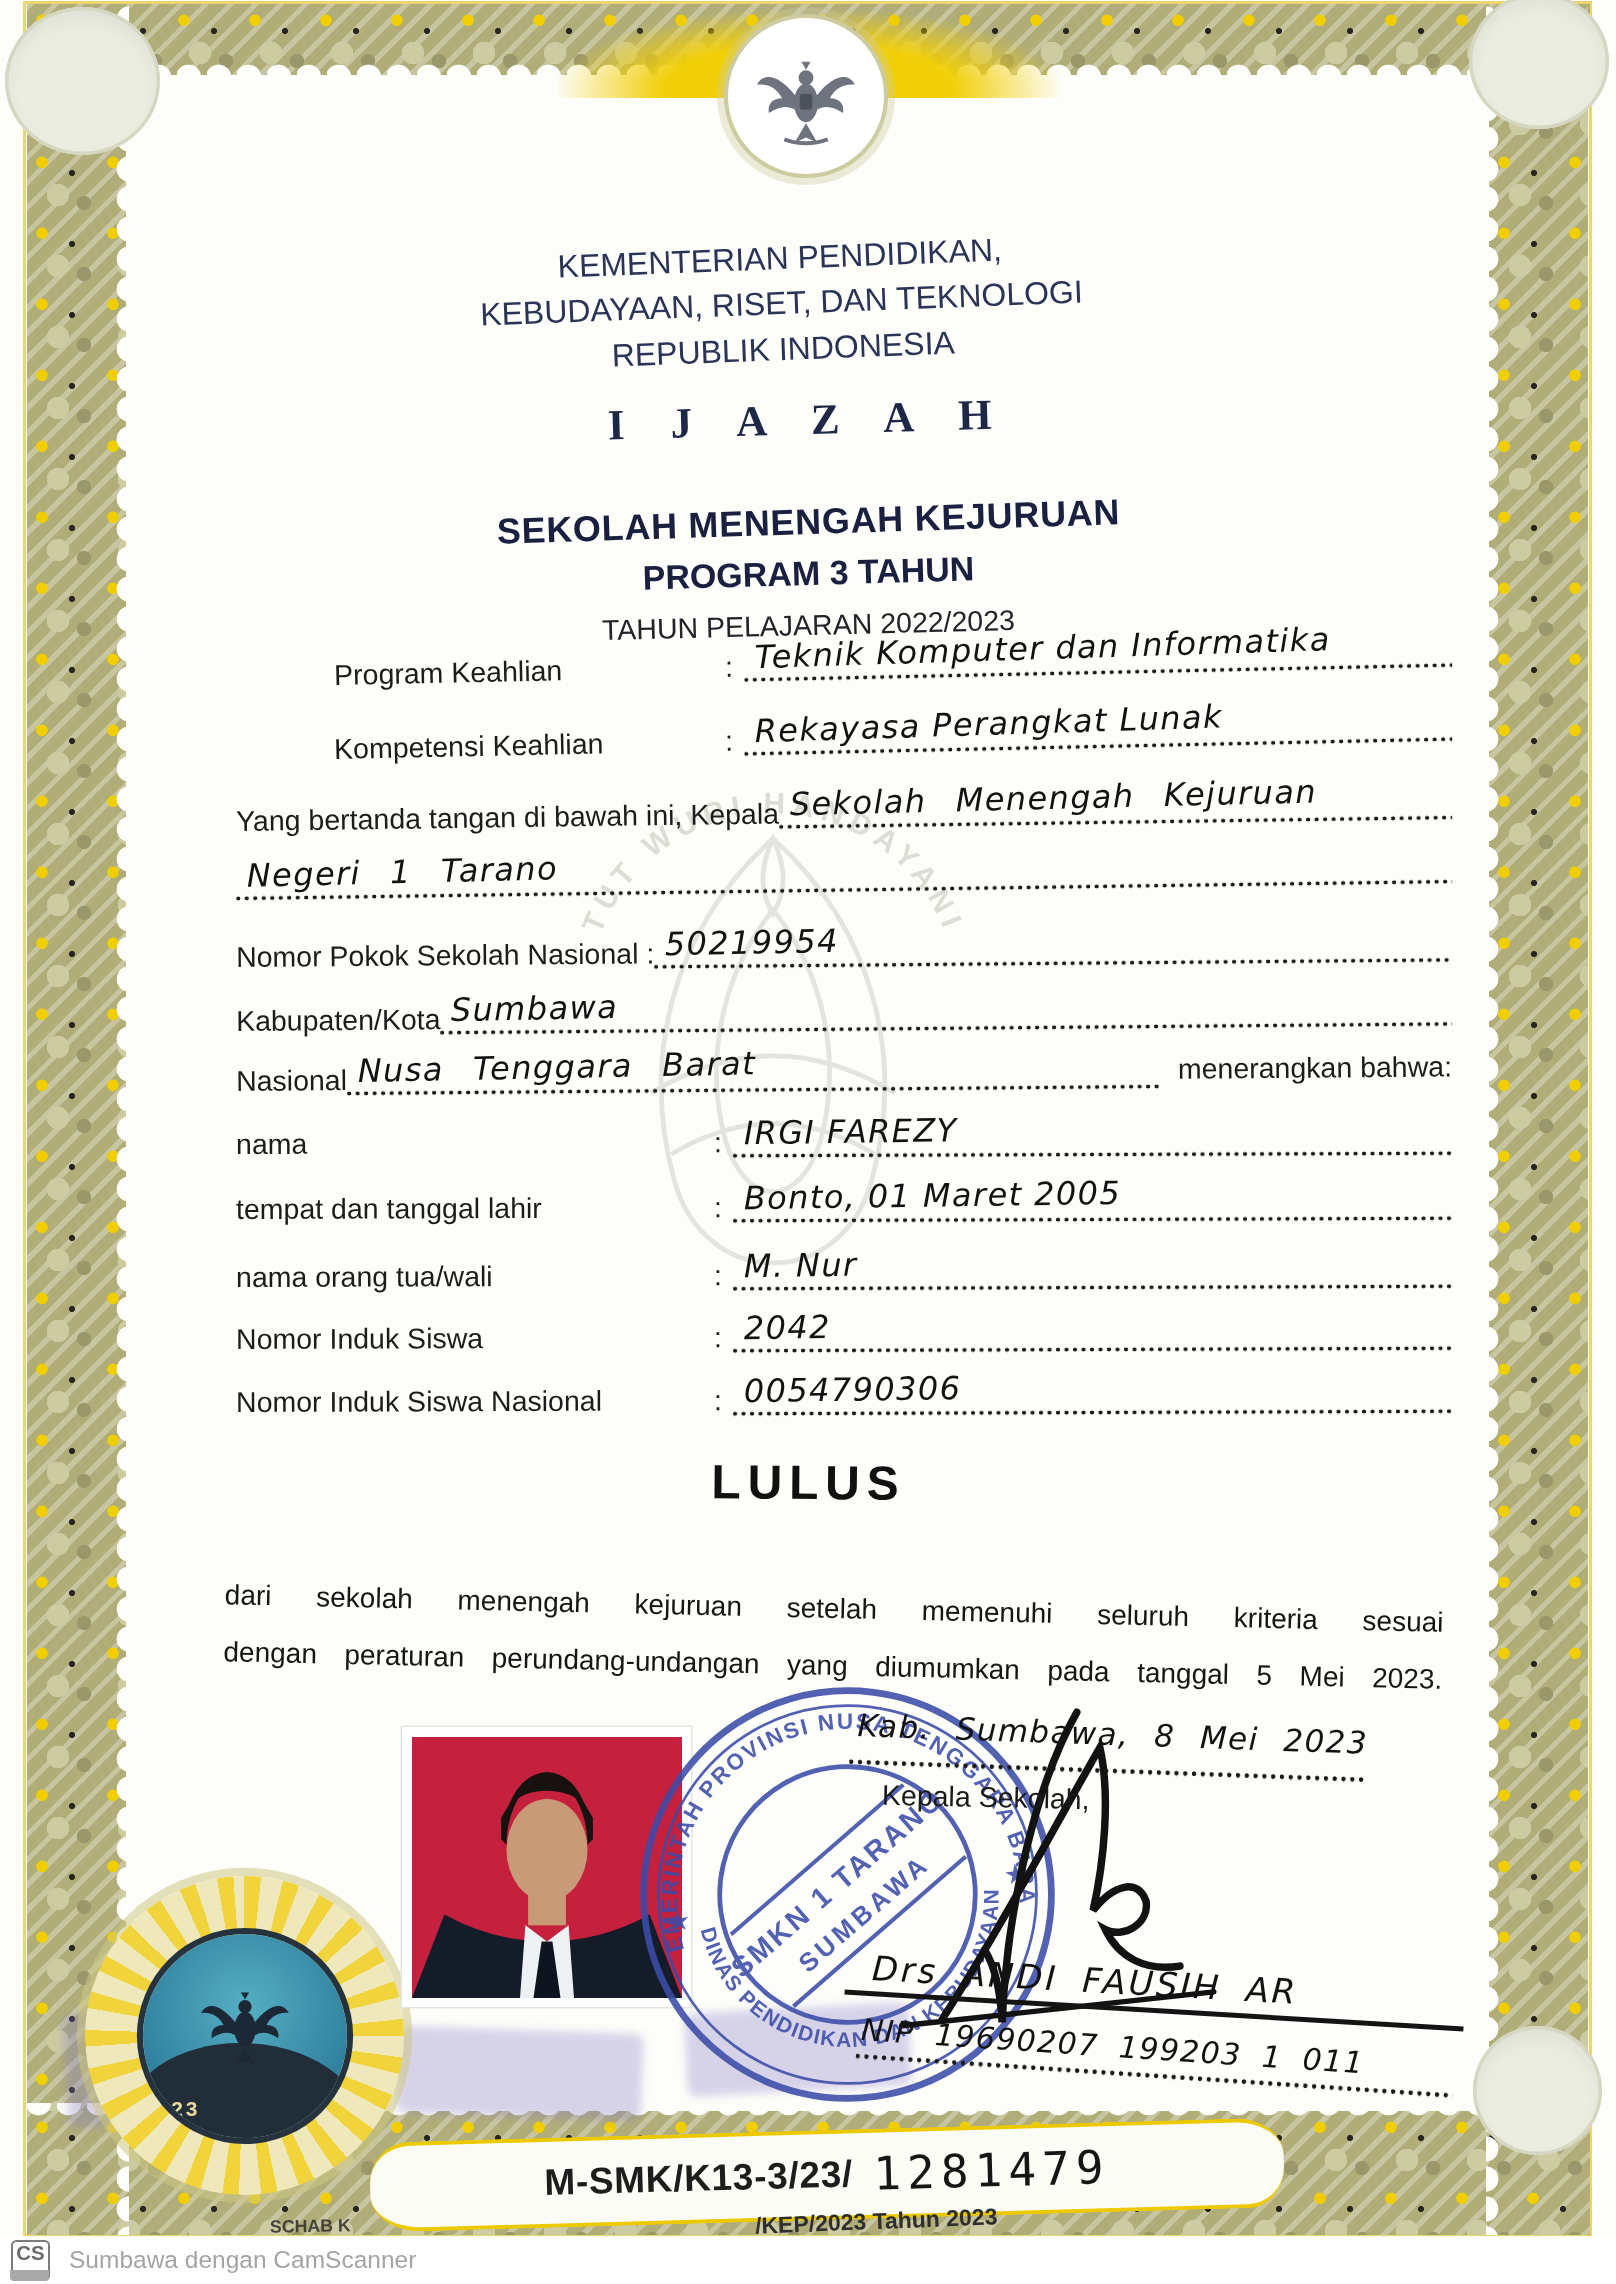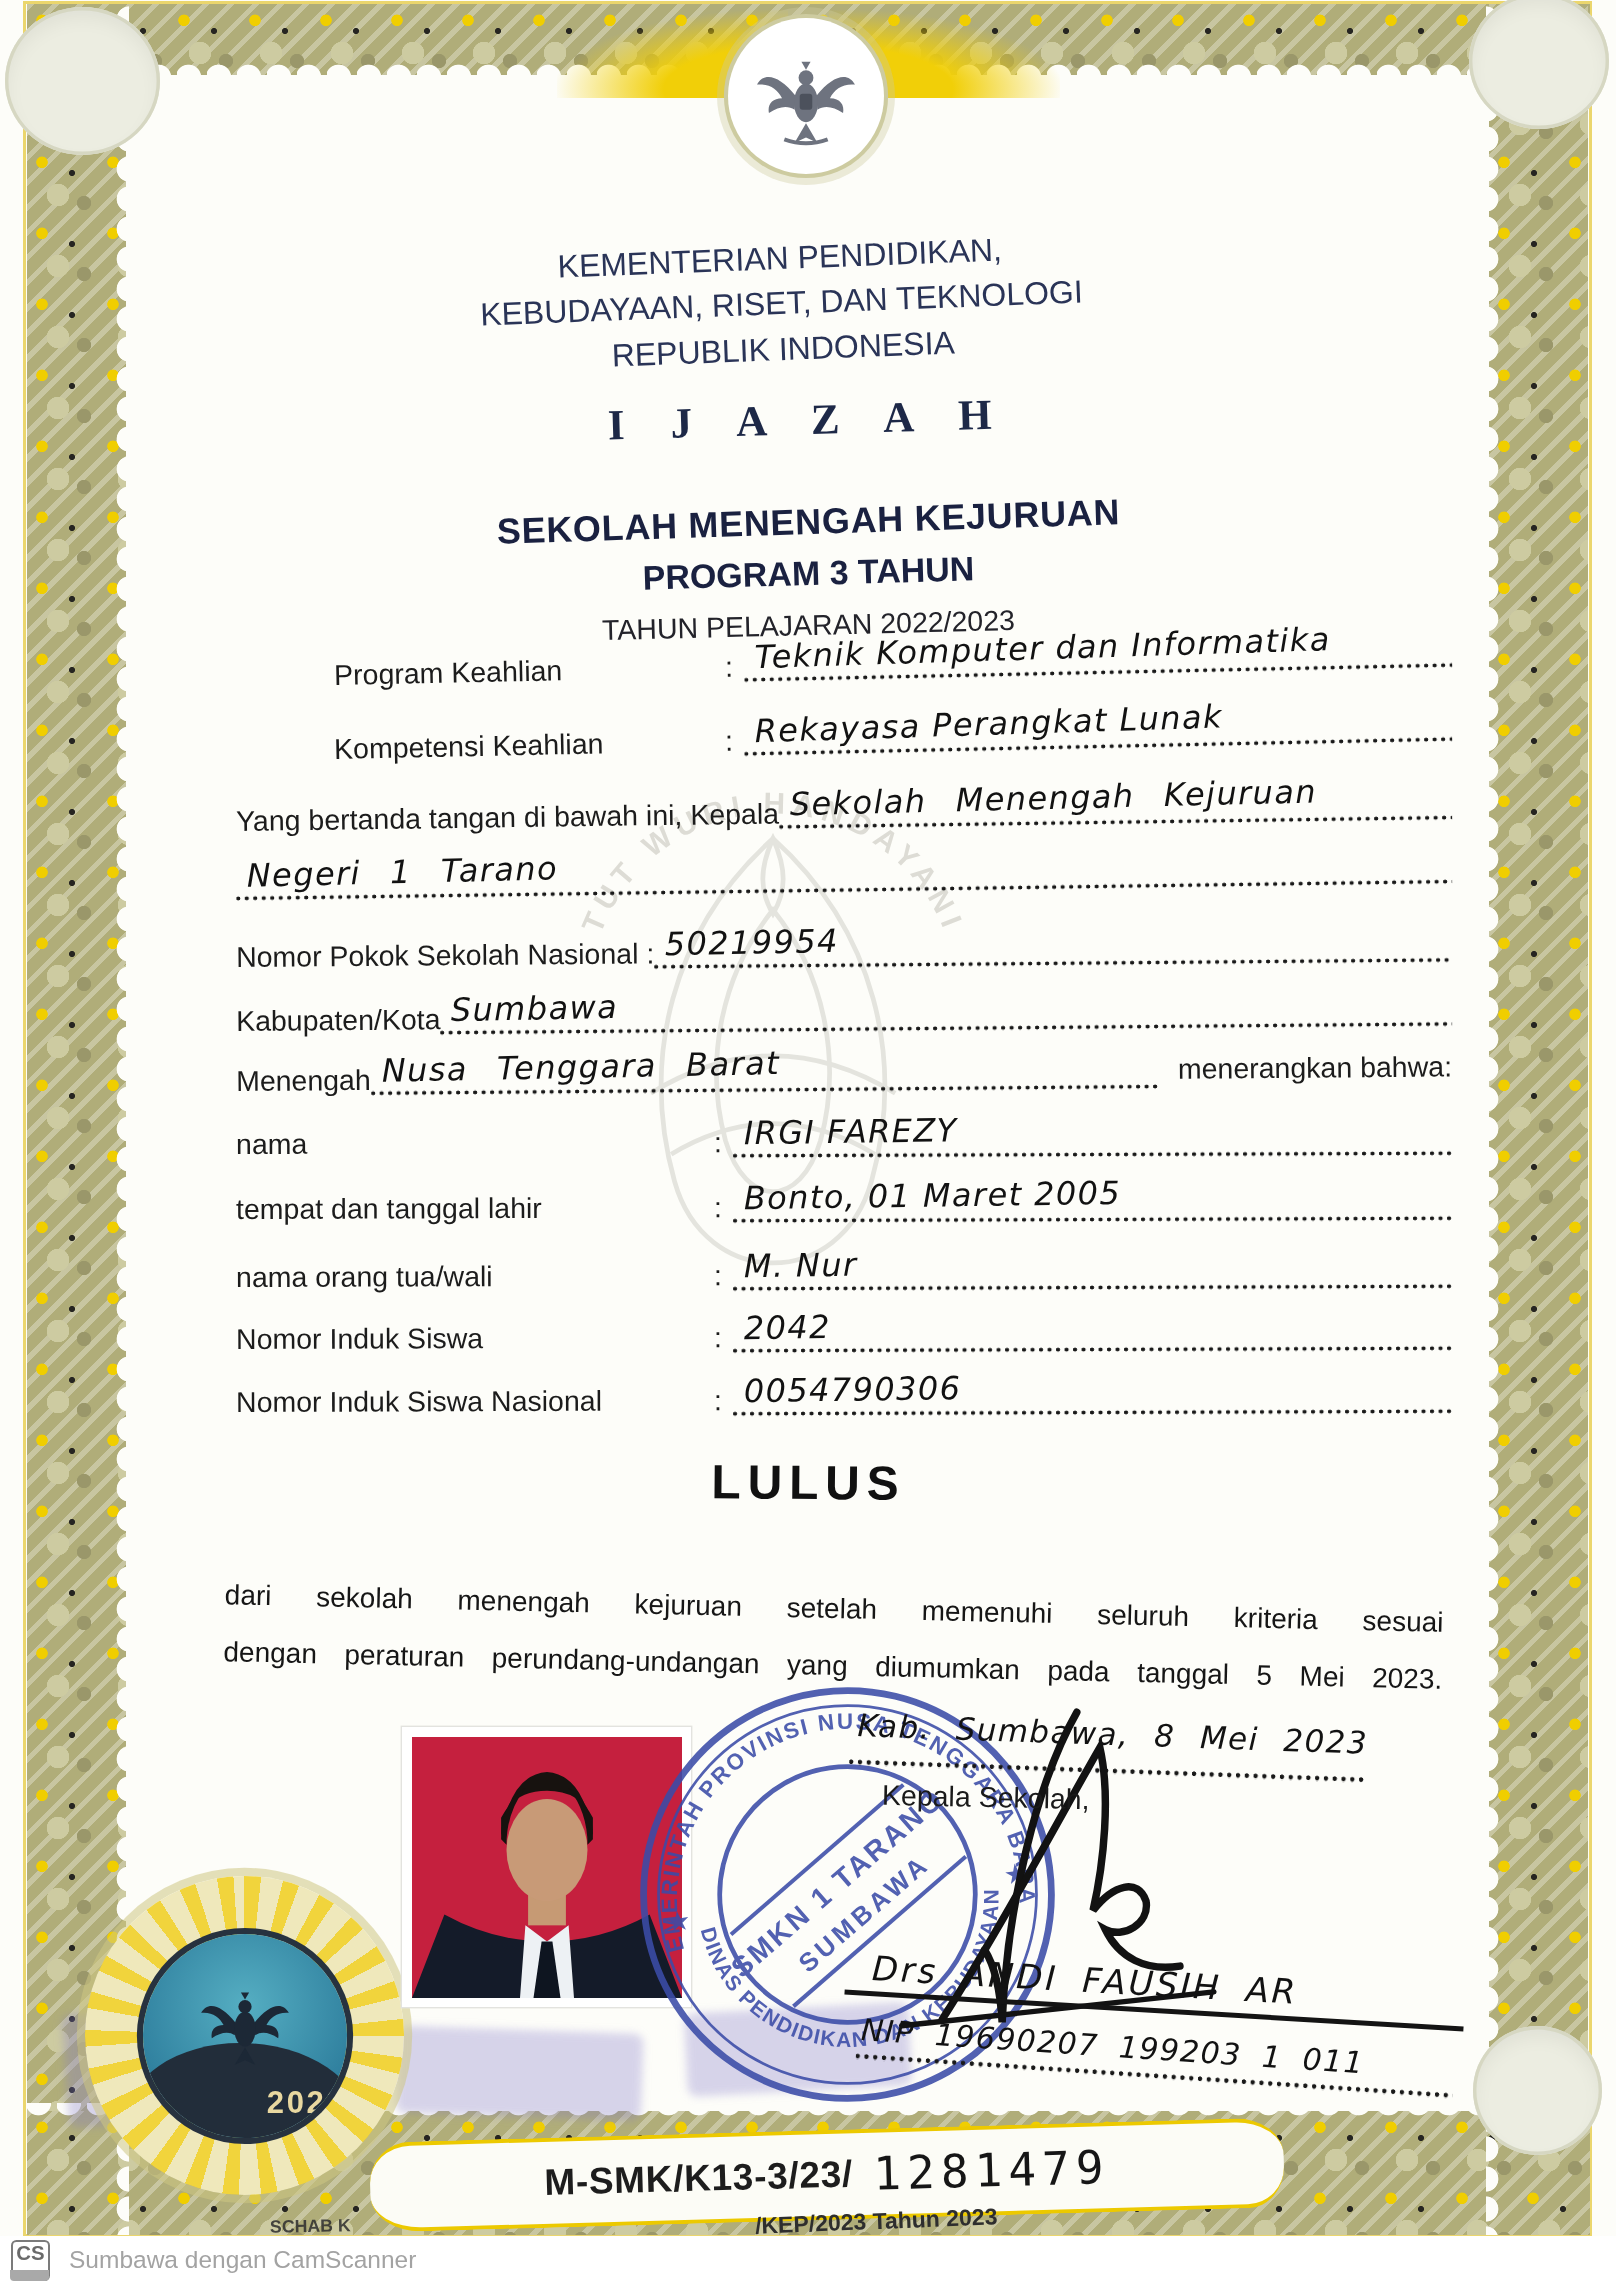--- a/index.html
+++ b/index.html
@@ -118,22 +118,22 @@
 
   
   .badge{position:absolute;left:85px;top:1876px;width:319px;height:319px;border-radius:50%;
      z-index:5;background:repeating-conic-gradient(#f1d43c 0deg 6deg, #efe8bb 6deg 14deg);
      box-shadow:0 0 0 8.2px rgba(206,198,132,.55);display:flex;align-items:center;justify-content:center;}
   .badge-inner{width:204px;height:204px;border-radius:50%;position:relative;overflow:hidden;
      background:radial-gradient(circle at 50% 35%, #55aec2, #2e7e9d 72%);box-shadow:0 0 0 6.1px #27323f;}
   .badge-dark{position:absolute;left:-16.3px;right:-16.3px;bottom:-8.2px;height:103px;background:#222d3a;
      border-radius:48% 52% 0 0 / 75% 80% 0 0;}
   .badge-sil{position:absolute;left:50%;top:44%;transform:translate(-50%,-50%);width:102px;height:102px;}
-  .badge-year{position:absolute;bottom:16.3px;width:100%;text-align:right;color:#e9d8a0;
-     font-weight:bold;font-size:31px;letter-spacing:2.7px;z-index:2;}
+  .badge-year{position:absolute;bottom:16.3px;width:100%;text-align:left;color:#e9d8a0;
+     font-weight:bold;font-size:21px;letter-spacing:2.7px;z-index:2;}
   .serial-band{position:absolute;left:370px;top:2130px;width:914px;height:82px;z-index:5;
      background:#fcfcf6;border-top:4.8px solid #ecc900;border-bottom:4.8px solid #ecc900;
      border-radius:41px 48px 37px 51px / 41px 37px 41px 37px;transform:rotate(-1.6deg);
      display:flex;align-items:center;justify-content:center;gap:20.4px;}
   .serial-prefix{font-size:37px;font-weight:bold;color:#1d1d1d;letter-spacing:0.7px;}
   .serial-number{font-family:"DejaVu Sans Mono",monospace;font-size:46px;color:#161616;letter-spacing:6.1px;}
   .frag{position:absolute;z-index:6;font-weight:bold;color:#2e2e2e;}
   .frag-left{left:270px;top:2216px;font-size:17.7px;transform:rotate(-1deg);opacity:.85;}
   .frag-right{left:755px;top:2208px;font-size:23px;transform:rotate(-2.2deg);}
 
@@ -230,21 +230,21 @@
   </div>
   <div class="row rotC" style="left:236px;top:929px;width:1216px;">
     <span class="lab">Nomor Pokok Sekolah Nasional :</span>
     <span class="val"><span class="hand">50219954</span></span>
   </div>
   <div class="row rotC" style="left:236px;top:993px;width:1216px;">
     <span class="lab">Kabupaten/Kota</span>
     <span class="val"><span class="hand">Sumbawa</span></span>
   </div>
   <div class="row rotC" style="left:236px;top:1053px;width:1216px;">
-    <span class="lab">Menengah</span>
+    <span class="lab">Nasional</span>
     <span class="val"><span class="hand wide">Nusa Tenggara Barat</span></span>
     <span class="suffix">menerangkan bahwa:</span>
   </div>
   <div class="row rotD" style="left:236px;top:1116px;width:1216px;">
     <span class="lab lab688">nama</span>
     <span class="colon">:</span>
     <span class="val"><span class="hand">IRGI FAREZY</span></span>
   </div>
   <div class="row rotD" style="left:236px;top:1181px;width:1216px;">
     <span class="lab lab688">tempat dan tanggal lahir</span>

